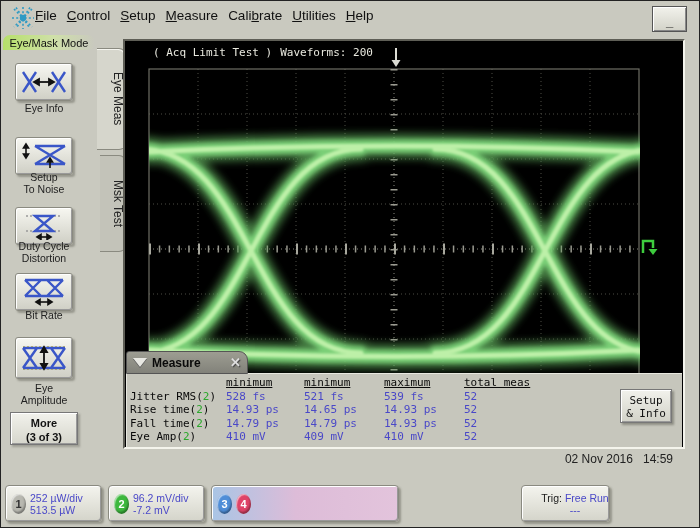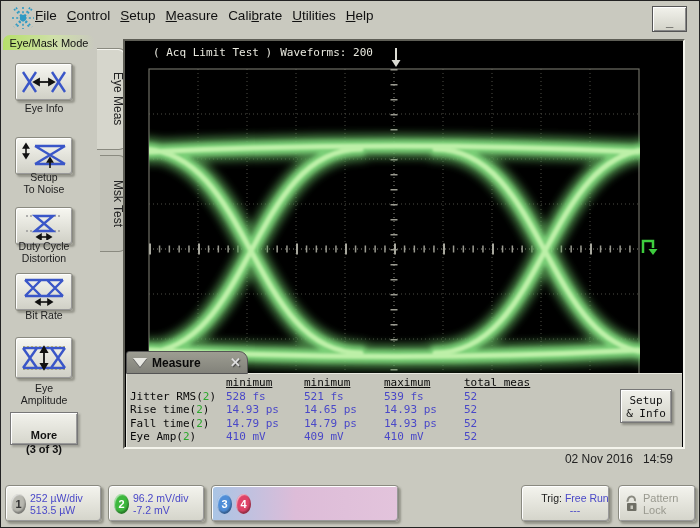--- a/index.html
+++ b/index.html
@@ -29,21 +29,21 @@
   .sb-btn{position:absolute;width:56px;height:36px;left:14px;
           background:linear-gradient(#f7f7f1,#cfcfc5);border:1px solid #8a8a80;
           border-radius:3px;box-shadow:inset 1px 1px 0 #fff,inset -1px -1px 0 #999,2px 2px 2px rgba(60,60,50,.35);
           display:flex;align-items:center;justify-content:center;}
   .sb-label{position:absolute;left:0;width:86px;text-align:center;font-size:10.5px;
             color:#222;line-height:12px;}
   .more-btn{position:absolute;left:9px;top:411px;width:68px;height:33px;
             background:linear-gradient(#f2f2ec,#d6d6cc);border:1px solid #777;
             box-shadow:inset 1px 1px 0 #fff,inset -1px -1px 0 #999,2px 2px 2px rgba(60,60,50,.3);
             text-align:center;font-size:11px;font-weight:bold;color:#111;line-height:14px;
-            padding-top:15px;box-sizing:border-box;}
+            padding-top:3px;box-sizing:border-box;}
 
   
   .vtab{position:absolute;writing-mode:vertical-rl;text-align:center;
         font-size:12px;color:#222;border:1px solid #8a8a80;border-left:none;
         border-radius:0 7px 7px 0;box-sizing:border-box;}
   .vtab-active{left:96px;top:47px;width:29px;height:102px;background:#d6d6cc;
                box-shadow:inset -1px 1px 0 #f5f5ef;z-index:5;}
   .vtab-idle{left:99px;top:154px;width:26px;height:97px;background:#c3c3b9;z-index:4;}
 
   
@@ -360,24 +360,13 @@
   <div class="stat-btn tb-panel" style="left:210px;width:188px;">
     <div class="chip chip3">3</div>
     <div class="chip chip4">4</div>
   </div>
   <div class="stat-btn" style="left:520px;width:89px;justify-content:center;padding-left:24px;">
     <div class="stat-txt" style="text-align:center;">
       <div><span class="blk">Trig:</span> <span>Free Run</span></div>
       <div>---</div>
     </div>
   </div>
-  <div class="stat-btn" style="left:617px;width:78px;">
-    <svg width="15" height="18" viewBox="0 0 15 18">
-      <path d="M4,8 V5 a3.5,3.5 0 0 1 7,0" fill="none" stroke="#8a8a80" stroke-width="2" transform="rotate(18 7.5 5)"></path>
-      <rect x="3" y="8" width="9.5" height="8" rx="1" fill="#6e6e64"></rect>
-      <rect x="6.5" y="10.5" width="2.5" height="3.5" fill="#c9c9bf"></rect>
-    </svg>
-    <div class="plock">
-      <div>Pattern</div>
-      <div>Lock</div>
-    </div>
-  </div>
 </div>
 
 </body></html>

